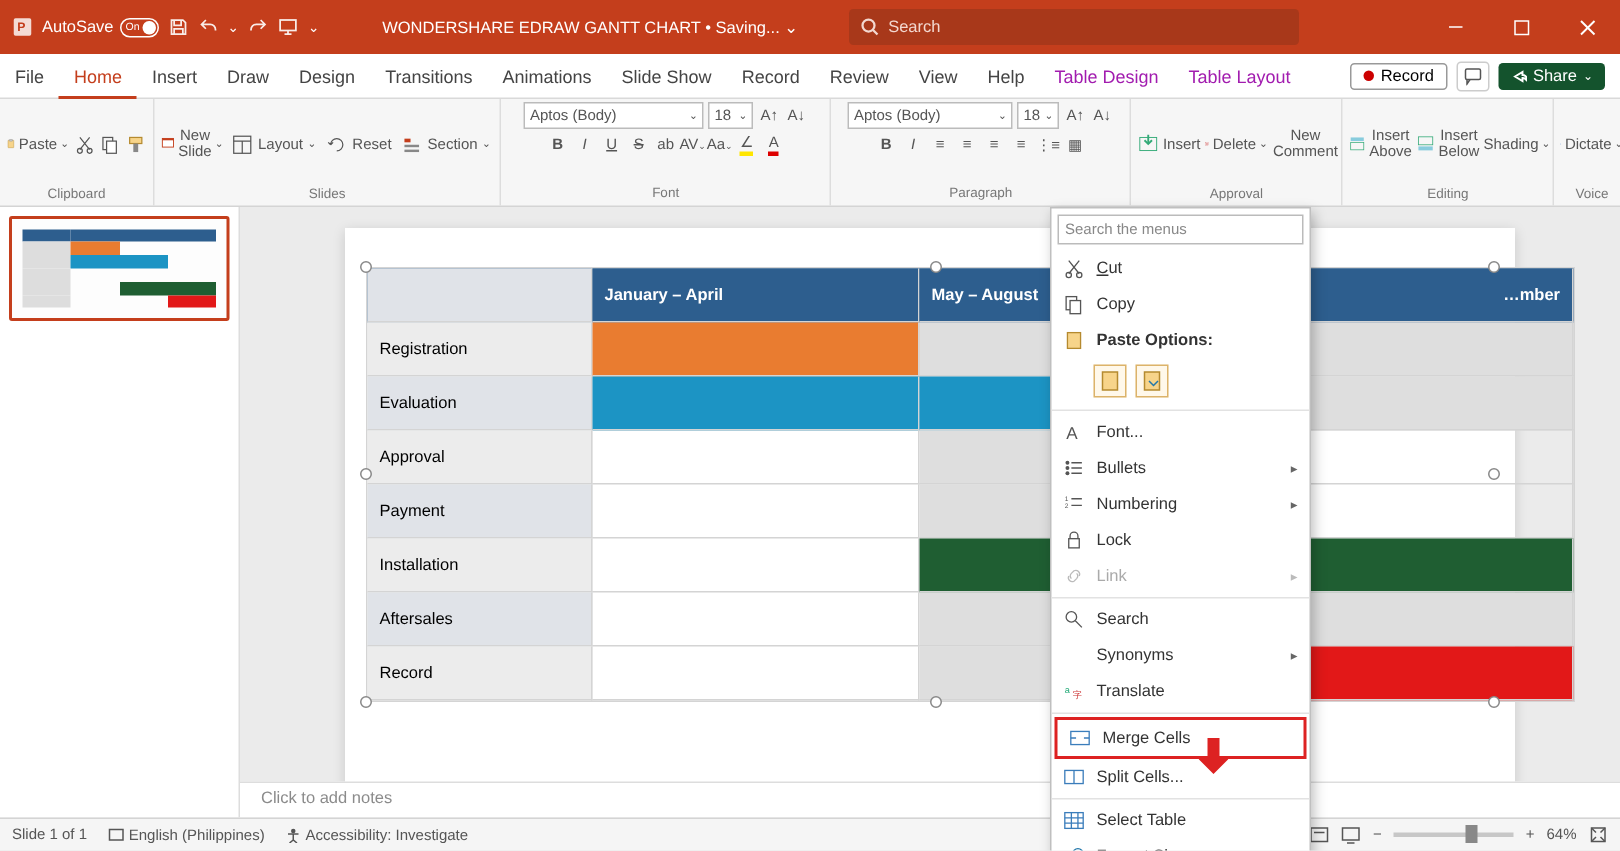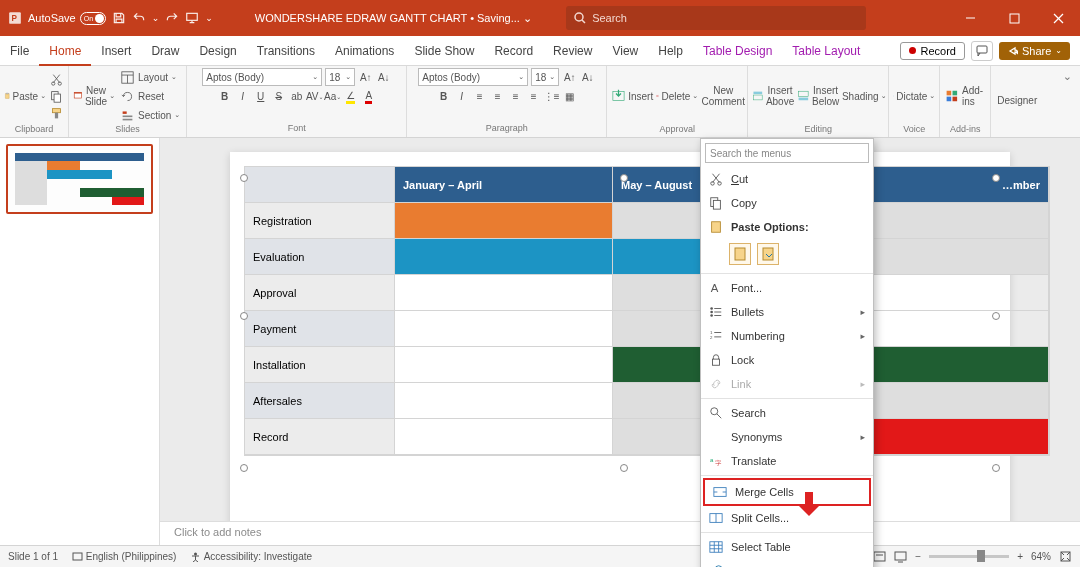--- a/index.html
+++ b/index.html
@@ -17,46 +17,46 @@
 .titlebar .right { margin-left: auto; display: flex; }
 .winbtn { width: 44px; height: 36px; display: flex; align-items: center; justify-content: center; }
 
 
 .menutabs { background: #fff; height: 30px; display: flex; align-items: center; border-bottom: 1px solid #d9d9d9; font-size: 12px; }
 .menutabs .tab { padding: 0 10px; height: 30px; line-height: 30px; color: #444; cursor: pointer; }
 .menutabs .tab.active { color: #c43e1c; border-bottom: 2px solid #c43e1c; }
 .menutabs .tab.red { color: #a21caf; }
 .menutabs .rightbtns { margin-left: auto; display: flex; align-items: center; gap: 6px; padding-right: 10px; }
 .recordbtn { border: 1px solid #999; border-radius: 3px; padding: 2px 8px; font-size: 11px; display: flex; align-items: center; gap: 4px; }
-.sharebtn { background: #a16207; color: #fff; border-radius: 3px; padding: 3px 8px; font-size: 11px; display: flex; align-items: center; gap: 4px; }
+.sharebtn { background: #14532d; color: #fff; border-radius: 3px; padding: 3px 8px; font-size: 11px; display: flex; align-items: center; gap: 4px; }
 .iconbtn-sm { border: 1px solid #ccc; border-radius: 3px; width: 22px; height: 20px; display: flex; align-items: center; justify-content: center; font-size: 11px; }
 
 
 .ribbon { background: #f6f6f6; height: 72px; display: flex; border-bottom: 1px solid #d4d4d4; font-size: 10px; color: #555; }
 .ribbon-group { border-right: 1px solid #ddd; display: flex; flex-direction: column; padding: 2px 4px; }
 .ribbon-group .body { flex: 1; display: flex; align-items: center; gap: 3px; }
 .ribbon-group .label { text-align: center; font-size: 9px; color: #777; padding-bottom: 2px; }
 .bigbtn { display: flex; flex-direction: row; align-items: center; justify-content: center; width: 42px; height: 56px; gap: 2px; }
 .bigbtn svg { width: 22px; height: 22px; }
-.minibtns { display: flex; flex-direction: column; gap: 2px; font-size: 10px; }
+.minibtns { display: flex; flex-direction: row; gap: 2px; font-size: 10px; }
 .minirow { display: flex; align-items: center; gap: 3px; padding: 1px 2px; }
 .fontselect { border: 1px solid #bbb; background: #fff; height: 18px; font-size: 10px; padding: 0 3px; display: flex; align-items: center; justify-content: space-between; }
 .fontgroup-col { display: flex; flex-direction: column; gap: 3px; }
 .fontrow { display: flex; align-items: center; gap: 3px; }
 .ribicon { width: 15px; height: 15px; border: 1px solid transparent; display: inline-flex; align-items: center; justify-content: center; font-size: 10px; }
 
 
 .workarea { position: absolute; top: 138px; left: 0; right: 0; bottom: 22px; display: flex; background: #eee; }
 .thumbnails { width: 160px; background: #fff; border-right: 1px solid #ddd; padding: 6px; }
 .thumb { border: 2px solid #c43e1c; border-radius: 2px; height: 70px; background: #fdfdfd; position: relative; display:flex;align-items:center;justify-content:center; }
 .canvas { flex: 1; display: flex; align-items: flex-start; justify-content: center; background: #ebebeb; position: relative; padding-top: 14px; }
 .slide { width: 780px; height: 380px; background: #fff; box-shadow: 0 2px 8px rgba(0,0,0,.15); position: relative; }
 
 
-.gantt { position: absolute; top: 14px; left: 14px; width: 806px; border: 1px solid #d4d4d4; }
+.gantt { position: absolute; top: 26px; left: 14px; width: 806px; border: 1px solid #d4d4d4; }
 .gantt-row { display: flex; height: 36px; }
 .gantt-row.header { background: #2d5e8e; color: #fff; font-weight: 600; font-size: 11px; }
 .gcell { flex: 1; display: flex; align-items: center; padding: 0 8px; border-right: 1px solid #d4d4d4; border-bottom: 1px solid #d4d4d4; font-size: 11px; }
 .gcell:first-child { flex: 0 0 150px; }
 .gantt-row:nth-child(even) .gcell:first-child { background: #ececec; }
 .gantt-row:nth-child(odd) .gcell:first-child { background: #e0e3e8; }
 .gantt-row.header .gcell { background: #2d5e8e; }
 .fill-orange { background: #e97c30; }
 .fill-blue { background: #1c94c4; }
 .fill-green { background: #1f5e32; }

